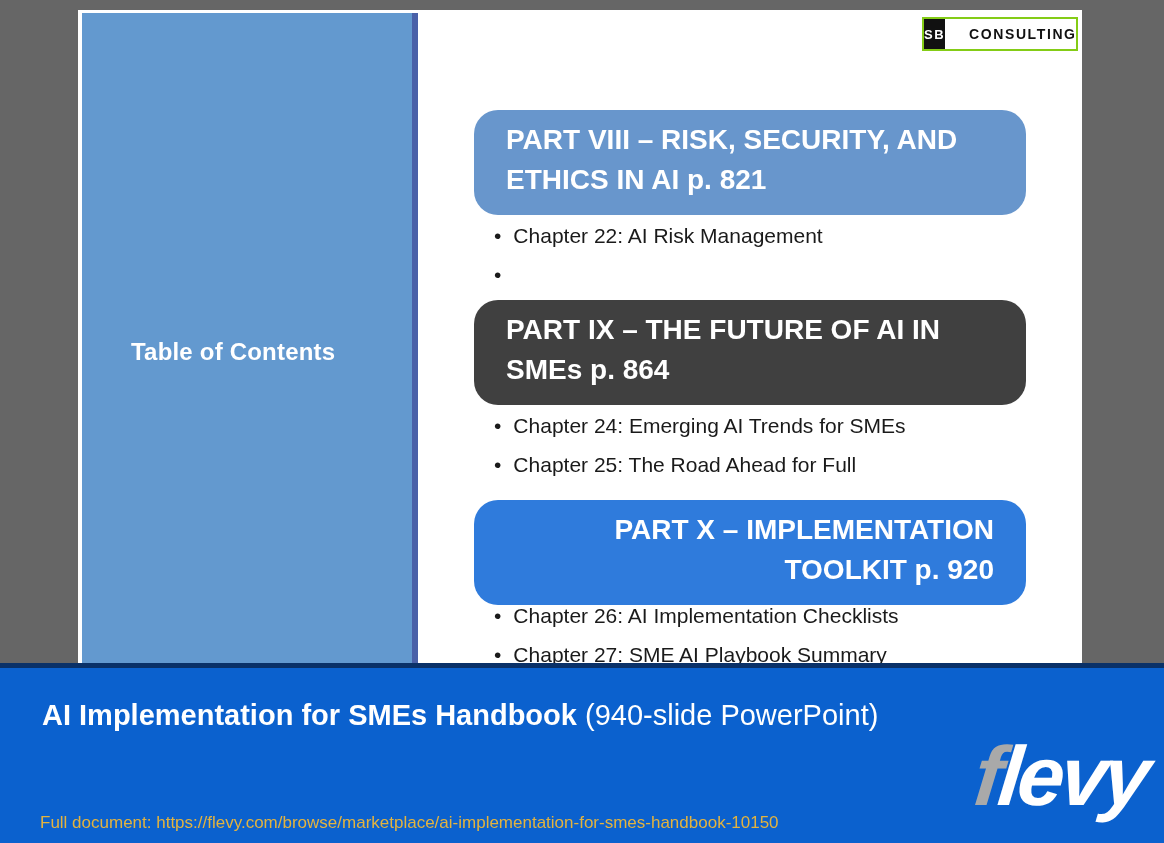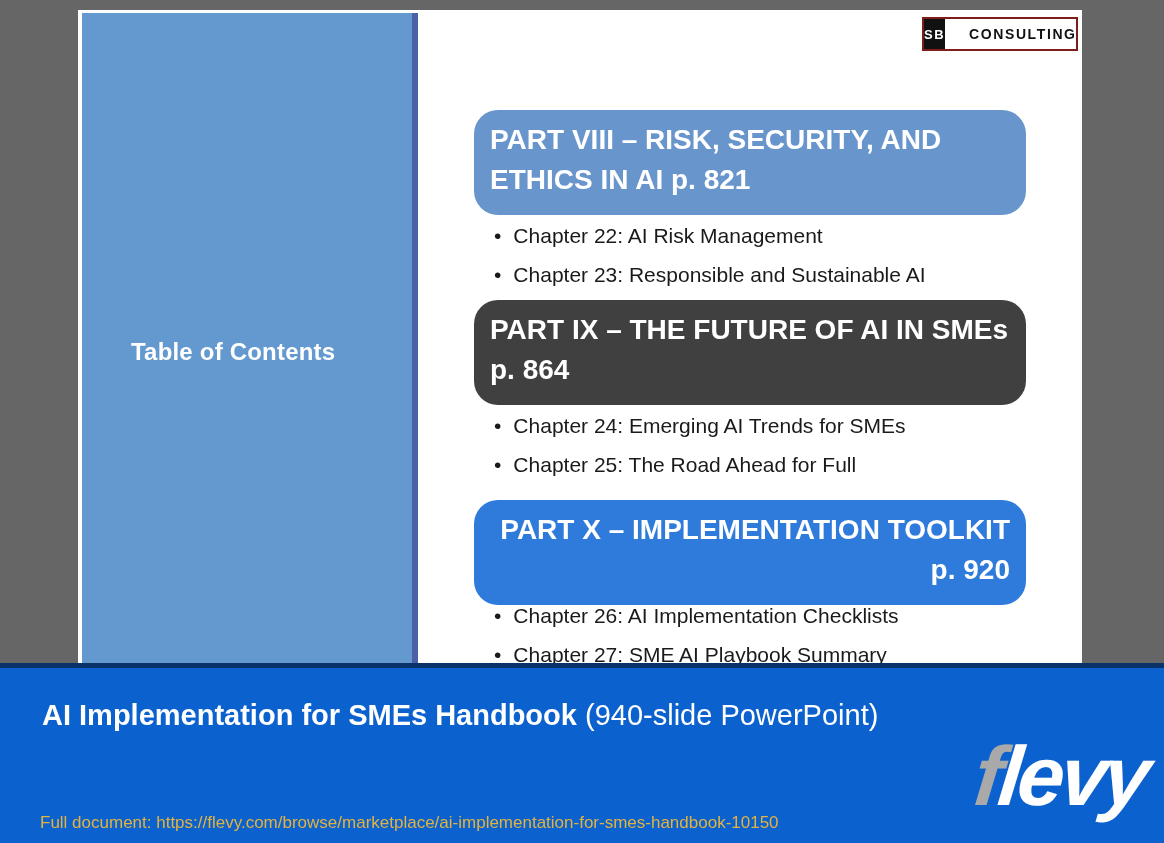--- a/index.html
+++ b/index.html
@@ -42,21 +42,21 @@
     line-height: 1.38;
     letter-spacing: 0.2px;
   }
 
   
   .sb-logo {
     position: absolute;
     left: 844px; top: 7px;
     width: 156px; height: 34px;
     background: #ffffff;
-    border: 2px solid #7f1d1d;
+    border: 2px solid #84cc16;
     display: flex;
     align-items: stretch;
   }
   .sb-badge {
     background: #111111;
     color: #ffffff;
     width: 38px;
     display: flex; align-items: center; justify-content: center;
     font-size: 13px; font-weight: 600; letter-spacing: 1.5px;
   }
@@ -70,21 +70,21 @@
   
   .section-box {
     position: absolute;
     left: 396px;
     width: 552px; height: 105px;
     border-radius: 24px;
     color: #ffffff;
     font-weight: 700;
     font-size: 28px;
     line-height: 1.42;
-    padding: 10px 16px;
+    padding: 10px 32px;
   }
   #section-box-0 { top: 100px; }
   #section-box-1 { top: 290px; }
   #section-box-2 { top: 490px; text-align: right; }
 
   
   .chapters {
     position: absolute;
     left: 396px;
     width: 610px;
@@ -166,21 +166,20 @@
     </div>
 
     <div class="section-box" id="section-box-0" style="background-color: rgb(104, 150, 204);">PART VIII – RISK, SECURITY, AND ETHICS IN AI p. 821</div>
     <ul class="chapters" id="chapters-0">
       <li>
         <span class="bullet">•</span>
         <span>Chapter 22: AI Risk Management</span>
       </li>
       <li>
         <span class="bullet">•</span>
-        <span>Chapter 23: Responsible and Sustainable AI</span>
       </li>
     </ul>
 
     <div class="section-box" id="section-box-1" style="background-color: #404040;">PART IX – THE FUTURE OF AI IN SMEs p. 864</div>
     <ul class="chapters" id="chapters-1">
       <li>
         <span class="bullet">•</span>
         <span>Chapter 24: Emerging AI Trends for SMEs</span>
       </li>
       <li>

